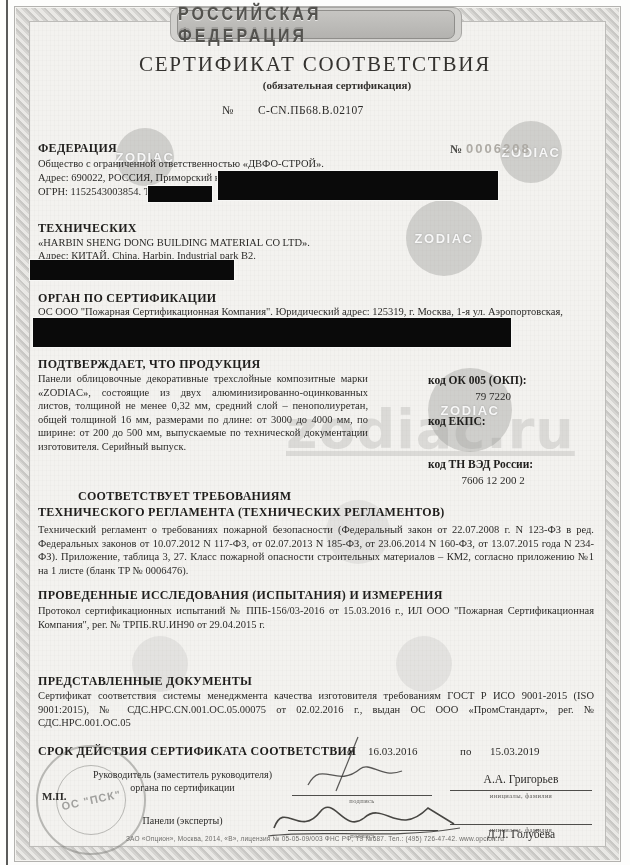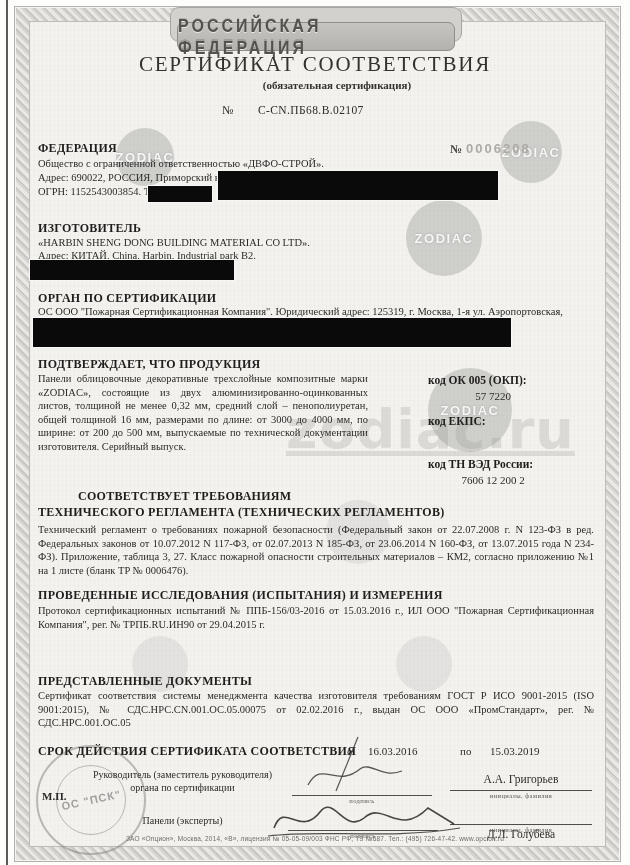--- a/index.html
+++ b/index.html
@@ -33,21 +33,21 @@
   .seal-inner{width:68px;height:68px;border-radius:50%;
     border:1.5px solid rgba(125,125,122,.5);
     display:flex;align-items:center;justify-content:center;}
   .seal-text{font:bold 11px "Liberation Sans",sans-serif;color:rgba(110,110,108,.62);
     transform:rotate(-12deg);letter-spacing:1px;white-space:nowrap;}
   
   .banner-plate{left:170px;top:7px;width:290px;height:33px;background:#d2d1ce;
     border:1px solid #a7a6a3;border-radius:9px;z-index:2;}
   .banner{left:177px;top:10px;width:276px;height:27px;border-radius:7px;
     background:linear-gradient(#c6c5c2,#b3b2af);border:1px solid #8f8e8b;
-    display:flex;align-items:center;justify-content:center;z-index:2;margin-top:12px;}
+    display:flex;align-items:center;justify-content:center;z-index:2;}
   .banner span{font:bold 16px "Liberation Sans",sans-serif;letter-spacing:3px;
     color:#53524e;text-shadow:0 1px 0 rgba(255,255,255,.65), 0 -1px 0 rgba(0,0,0,.15);
     display:inline-block;transform:scaleY(1.18);}
   
   .z2{z-index:2;}
   .title{left:0;top:52px;width:630px;text-align:center;font-size:21px;letter-spacing:1.8px;
     color:#34322f;z-index:2;}
   .subtitle{left:0;top:79px;width:630px;text-align:center;font-weight:bold;font-size:11px;
     color:#34322f;z-index:2;margin-left:22px;}
   .h{font-weight:bold;font-size:12px;letter-spacing:.3px;color:#1f1e1c;z-index:2;}
@@ -111,34 +111,34 @@
   <span class="blankno-digits">0006208</span>
 </div>
 
 <div class="abs h" style="left:38px;top:141px;">ФЕДЕРАЦИЯ</div>
 <div class="abs t" style="left:38px;top:157px;width:420px;">Общество с ограниченной ответственностью «ДВФО-СТРОЙ».</div>
 <div class="abs t" style="left:38px;top:171px;width:420px;">Адрес: 690022, РОССИЯ, Приморский край.</div>
 <div class="abs t" style="left:38px;top:185px;width:420px;">ОГРН: 1152543003854. Те</div>
 <div class="abs redact" style="left:218px;top:171px;width:280px;height:29px;"></div>
 <div class="abs redact" style="left:148px;top:186px;width:64px;height:16px;"></div>
 
-<div class="abs h" style="left:38px;top:221px;">ИЗГОТОВИТЕЛЬ</div>
+<div class="abs h" style="left:38px;top:221px;">ТЕХНИЧЕСКИХ</div>
 <div class="abs t" style="left:38px;top:236px;width:420px;">«HARBIN SHENG DONG BUILDING MATERIAL CO LTD».</div>
 <div class="abs t" style="left:38px;top:249px;width:420px;">Адрес: КИТАЙ, China, Harbin, Industrial park B2.</div>
 <div class="abs redact" style="left:30px;top:260px;width:204px;height:20px;"></div>
 
 <div class="abs h" style="left:38px;top:291px;">ОРГАН ПО СЕРТИФИКАЦИИ</div>
 <div class="abs t" style="left:38px;top:305px;width:556px;">ОС ООО "Пожарная Сертификационная Компания". Юридический адрес: 125319, г. Москва, 1-я ул. Аэропортовская,</div>
 <div class="abs redact" style="left:33px;top:318px;width:478px;height:29px;"></div>
 
 <div class="abs h" style="left:38px;top:357px;">ПОДТВЕРЖДАЕТ, ЧТО ПРОДУКЦИЯ</div>
 <div class="abs t just" style="left:38px;top:372px;width:330px;">Панели облицовочные декоративные трехслойные композитные марки «ZODIAC», состоящие из двух алюминизированно-оцинкованных листов, толщиной не менее 0,32 мм, средний слой – пенополиуретан, общей толщиной 16 мм, размерами по длине: от 3000 до 4000 мм, по ширине: от 200 до 500 мм, выпускаемые по технической документации изготовителя. Серийный выпуск.</div>
 <div class="abs codeblock" style="left:428px;top:374px;">
   <div class="cl">код ОК 005 (ОКП):</div>
-  <div class="cv">57 7220</div>
+  <div class="cv">79 7220</div>
 </div>
 <div class="abs codeblock" style="left:428px;top:415px;">
   <div class="cl">код ЕКПС:</div>
   <div class="cv"></div>
 </div>
 <div class="abs codeblock" style="left:428px;top:458px;">
   <div class="cl">код ТН ВЭД России:</div>
   <div class="cv">7606 12 200 2</div>
 </div>
 

